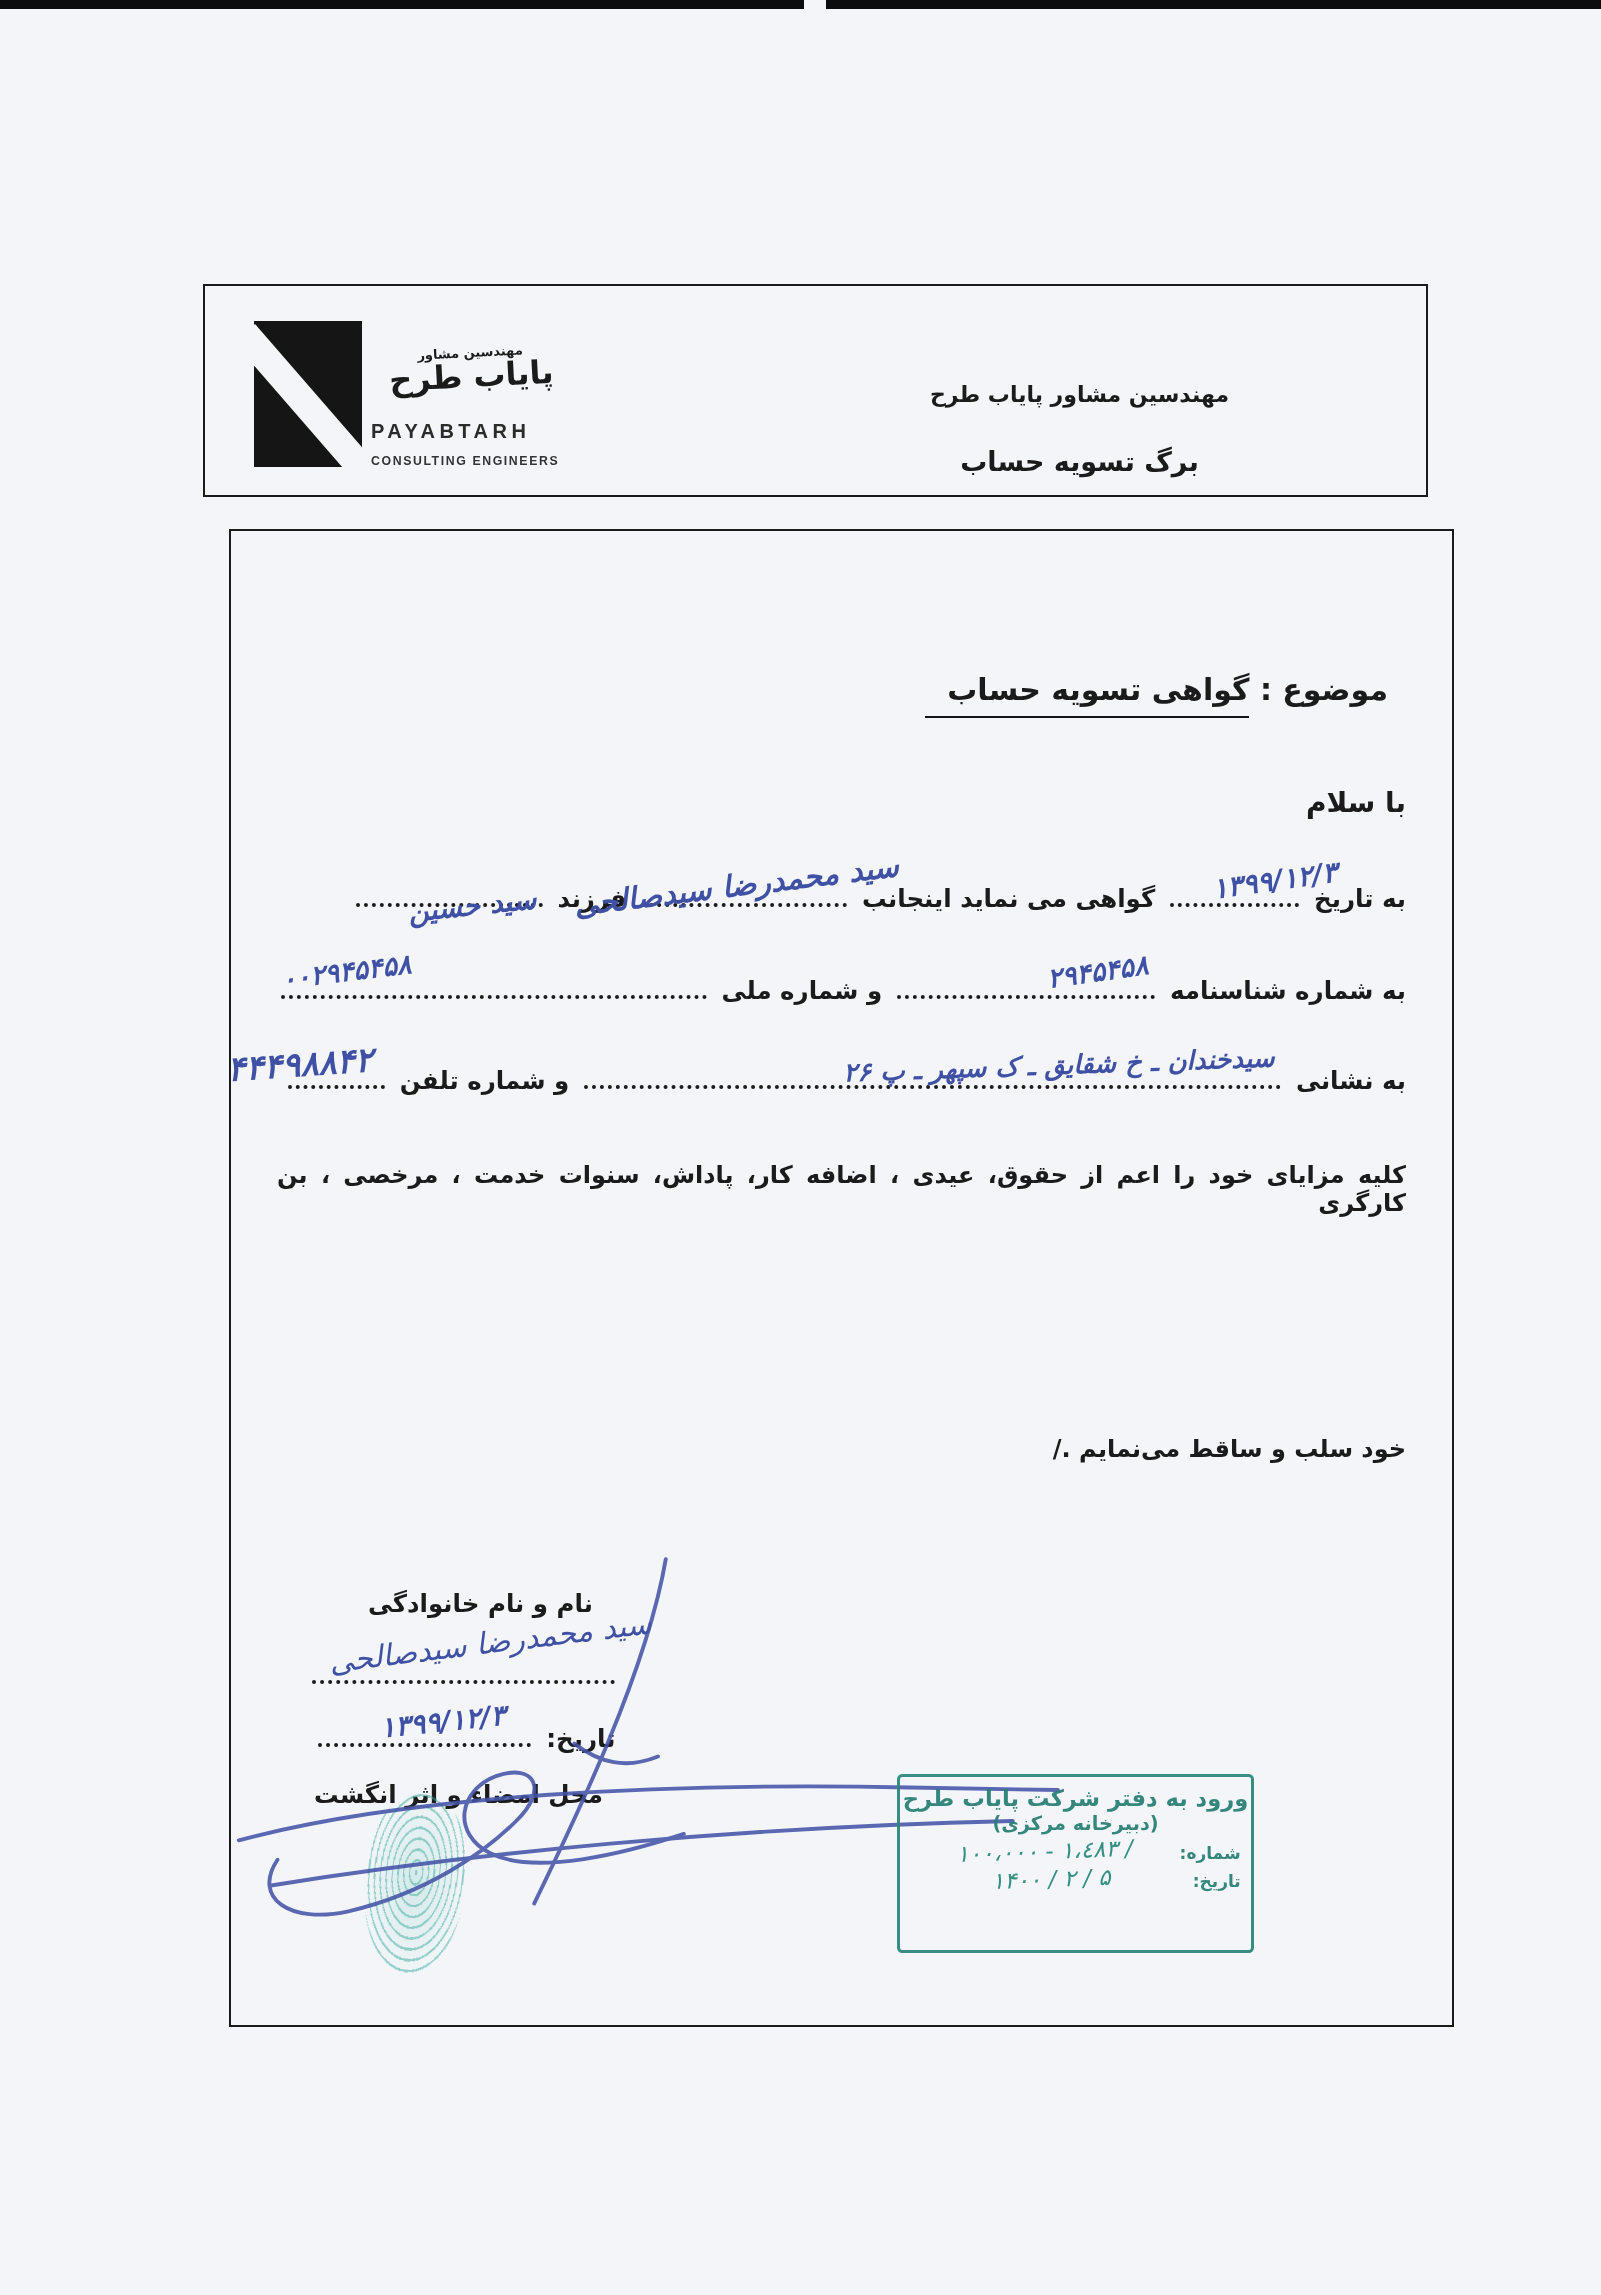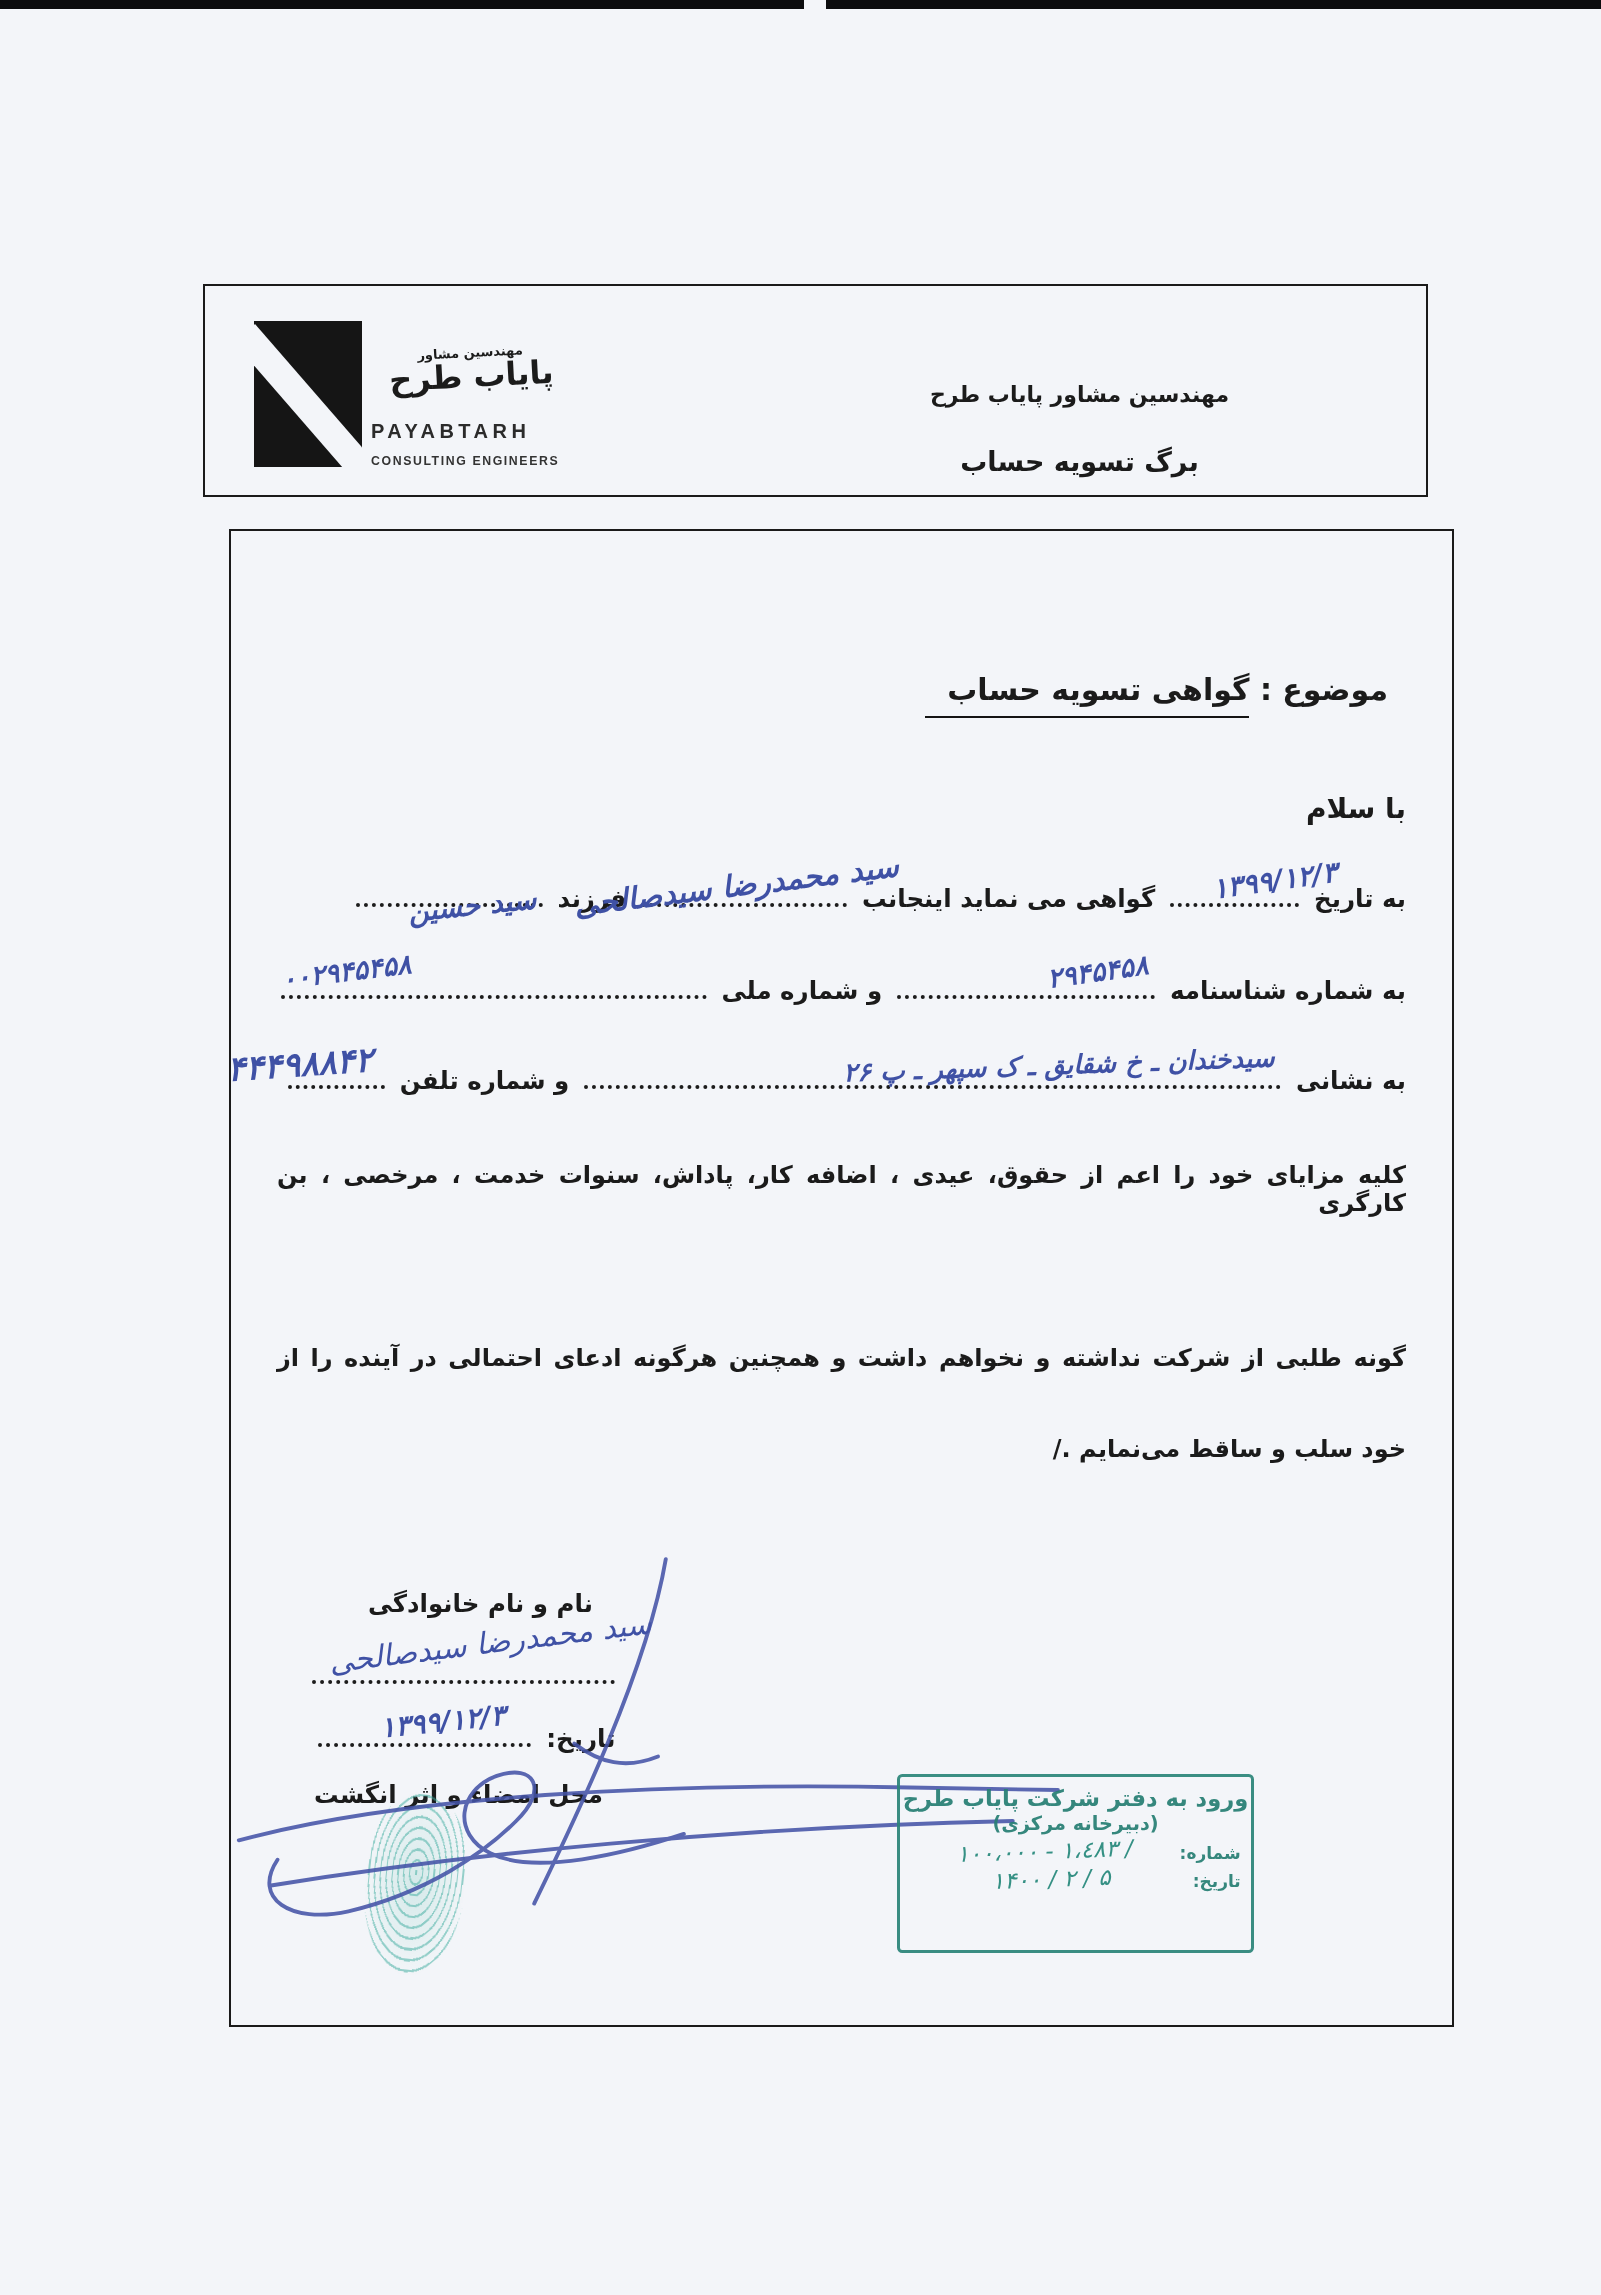--- a/index.html
+++ b/index.html
@@ -23,21 +23,21 @@
            font-weight:bold;font-size:12.3px;letter-spacing:1.6px;color:#333;}
   .header-title{position:absolute;left:645px;top:54px;width:459px;text-align:center;direction:rtl;font-weight:bold;}
   .header-title .t1{font-size:22px;margin-top:42px;}
   .header-title .t2{font-size:27px;margin-top:39px;}
 
   
   .main-box{position:absolute;left:203px;top:529px;width:1225px;height:1498px;
             border:2.6px solid #1a1a1a;box-sizing:border-box;margin-left:26px;}
   .subject{position:absolute;top:141px;right:64px;direction:rtl;font-weight:bold;font-size:30px;white-space:nowrap;}
   .subject .u{display:inline-block;border-bottom:2.6px solid #141414;padding-bottom:9px;padding-left:22px;}
-  .salutation{position:absolute;top:261px;right:46px;direction:rtl;font-weight:bold;font-size:28px;}
+  .salutation{position:absolute;top:255px;right:46px;direction:rtl;font-weight:bold;font-size:28px;}
 
   .fline{position:absolute;right:46px;direction:rtl;font-weight:bold;font-size:24.5px;white-space:nowrap;}
   .f1{top:353px;} .f2{top:445px;} .f3{top:535px;}
   .fill{display:inline-block;position:relative;border-bottom:4.5px dotted #1c1c1c;height:5.2px;margin:0 6.4px;}
   .w200{width:129px}.w320{width:206px}.w290{width:187px}.w400{width:258px}
   .w660{width:426px}.w1080{width:697px}.w150{width:97px}.w330{width:213px}
   .hw{position:absolute;color:#3f51a5;font-style:italic;white-space:nowrap;}
   .hw-ltr{direction:ltr;unicode-bidi:isolate;}
   .hw-date1{bottom:6.4px;right:-39px;font-size:28px;transform:rotate(-8deg);}
   .hw-name1{bottom:0px;right:-52px;font-size:30px;transform:rotate(-7deg);}
@@ -141,21 +141,20 @@
       <span class="fill w1080">
         <span class="hw hw-addr">سیدخندان ـ خ شقایق ـ ک سپهر ـ پ ۲۶</span>
       </span>
       <span>و شماره تلفن</span>
       <span class="fill w150">
         <span class="hw hw-ltr hw-phone">۴۴۴۹۸۸۴۲</span>
       </span>
     </div>
 
     <div class="para p1">کلیه مزایای خود را اعم از حقوق، عیدی ، اضافه کار، پاداش، سنوات خدمت ، مرخصی ، بن کارگری</div>
-    <div class="para p3">گونه طلبی از شرکت نداشته و نخواهم داشت و همچنین هرگونه ادعای احتمالی در آینده را از</div>
     <div class="para p4">خود سلب و ساقط می‌نمایم ./</div>
 
     <div class="sig-name-label">نام و نام خانوادگی</div>
     <div class="sig-dotline"></div>
     <div class="sig-name-hw">سید محمدرضا سیدصالحی</div>
 
     <div class="sig-date-row">
       <span>تاریخ:</span>
       <span class="fill w330">
         <span class="hw hw-ltr hw-sigdate">۱۳۹۹/۱۲/۳</span>

